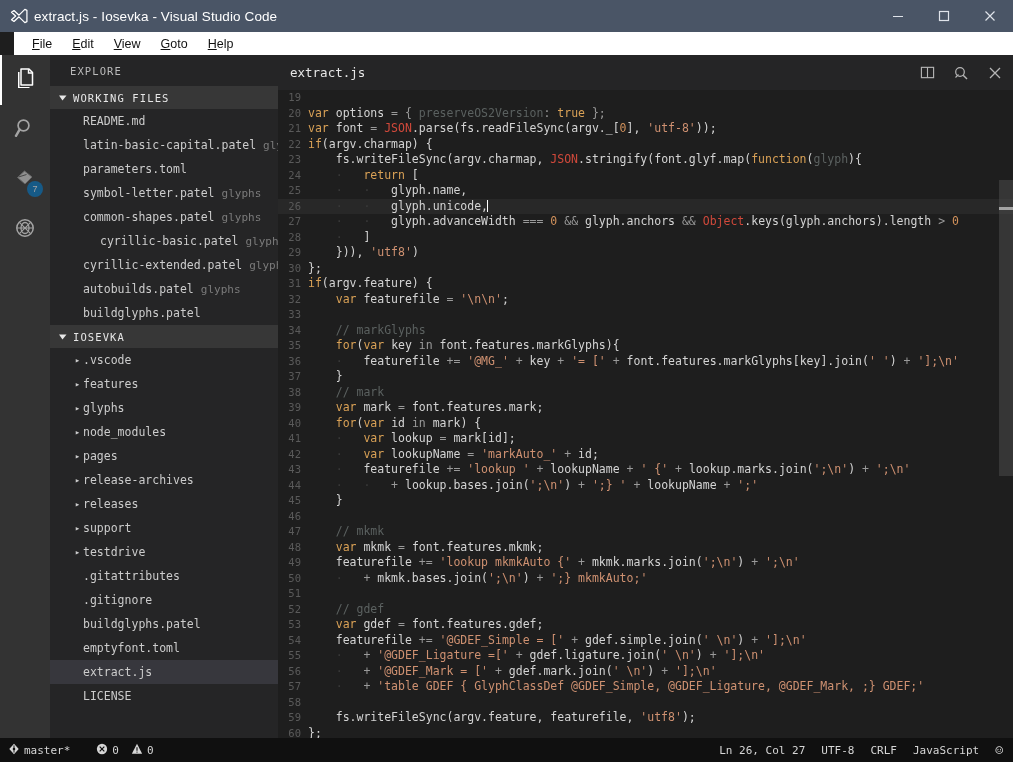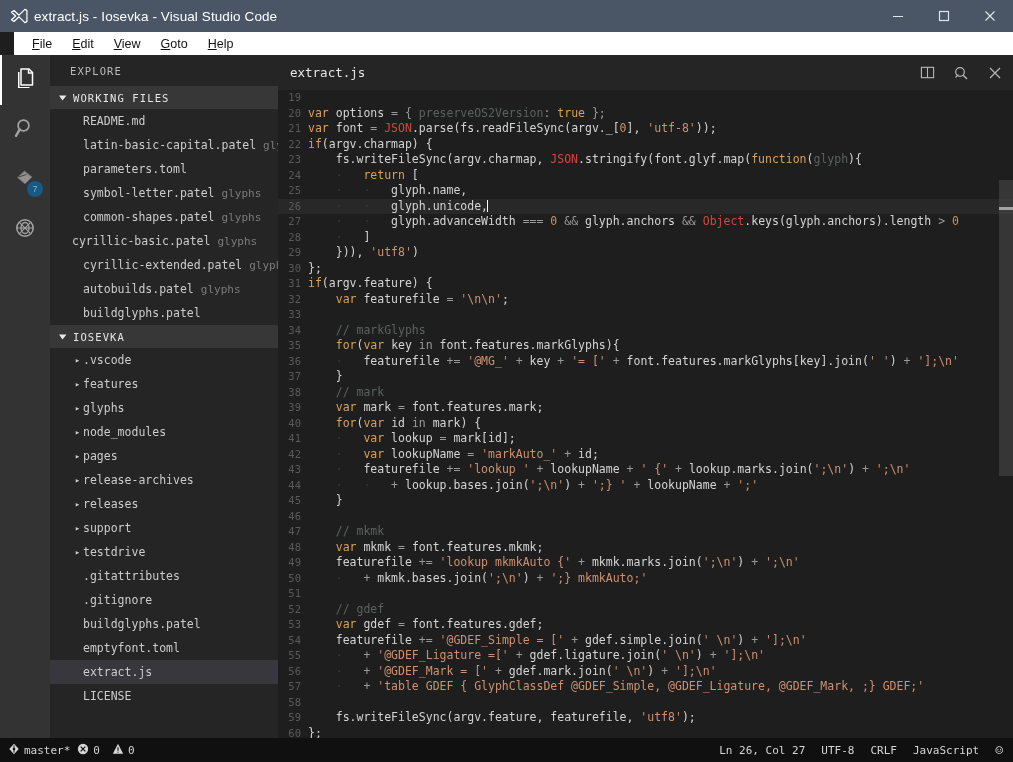--- a/index.html
+++ b/index.html
@@ -145,21 +145,21 @@
     position:absolute; right:0; top:117px; width:14px; height:3px;
     background:#c8c8c8; opacity:.75;
   }
 
   
   .statusbar{
     position:absolute; left:0; top:738px; width:1013px; height:24px;
     background:#101010; display:flex; align-items:center;
     color:#d6d6d6; font-size:11px;
   }
-  .st-left{ display:flex; align-items:center; padding-left:8px; gap:7px; }
+  .st-left{ display:flex; align-items:center; padding-left:8px; gap:26px; }
   .st-right{ margin-left:auto; display:flex; align-items:center;
     padding-right:10px; gap:16px; }
   .st-item{ display:flex; align-items:center; gap:4px; white-space:nowrap; }
 </style>
 </head>
 <body>
 
 <div id="app">
 
   <div class="titlebar">
@@ -254,21 +254,21 @@
             <span class="fname">parameters.toml</span>
           </div>
           <div class="f-row" style="padding-left: 33px;">
             <span class="fname">symbol-letter.patel</span>
             <span class="fdesc">glyphs</span>
           </div>
           <div class="f-row" style="padding-left: 33px;">
             <span class="fname">common-shapes.patel</span>
             <span class="fdesc">glyphs</span>
           </div>
-          <div class="f-row" style="padding-left: 22px;">
+          <div class="f-row" style="padding-left: 50px;">
             <span class="fname">cyrillic-basic.patel</span>
             <span class="fdesc">glyphs</span>
           </div>
           <div class="f-row" style="padding-left: 33px;">
             <span class="fname">cyrillic-extended.patel</span>
             <span class="fdesc">glyphs</span>
           </div>
           <div class="f-row" style="padding-left: 33px;">
             <span class="fname">autobuilds.patel</span>
             <span class="fdesc">glyphs</span>

